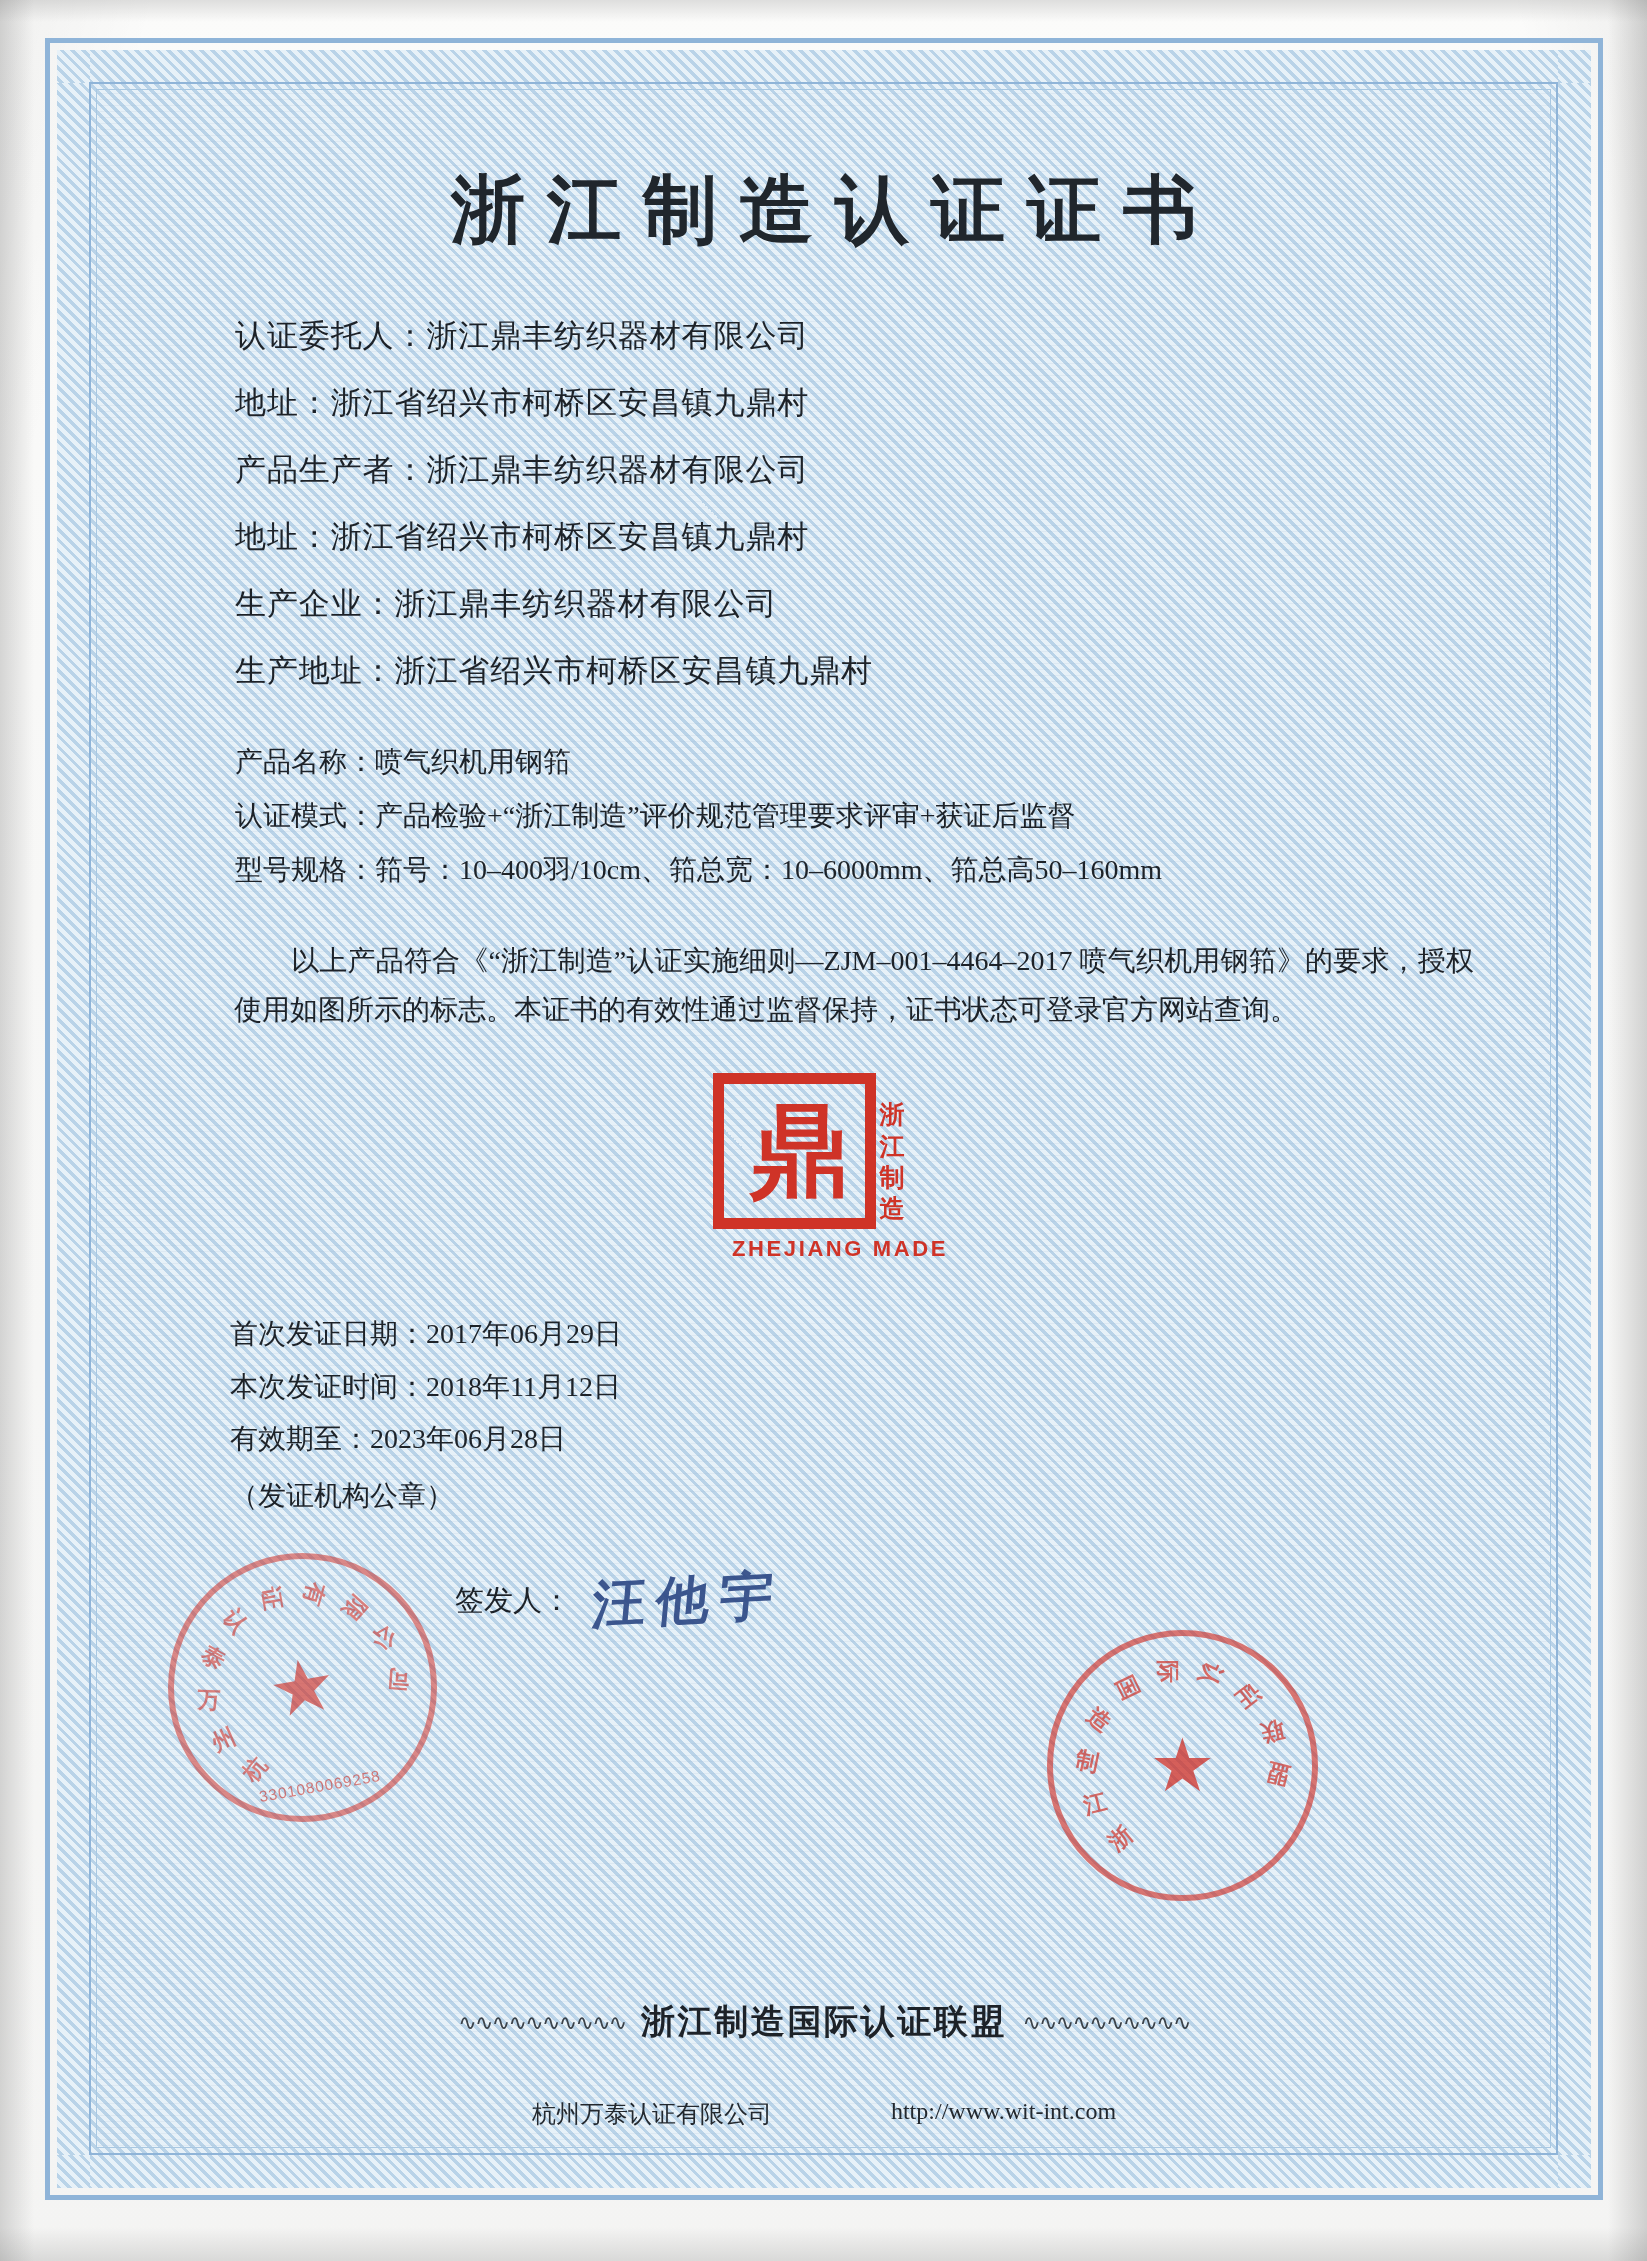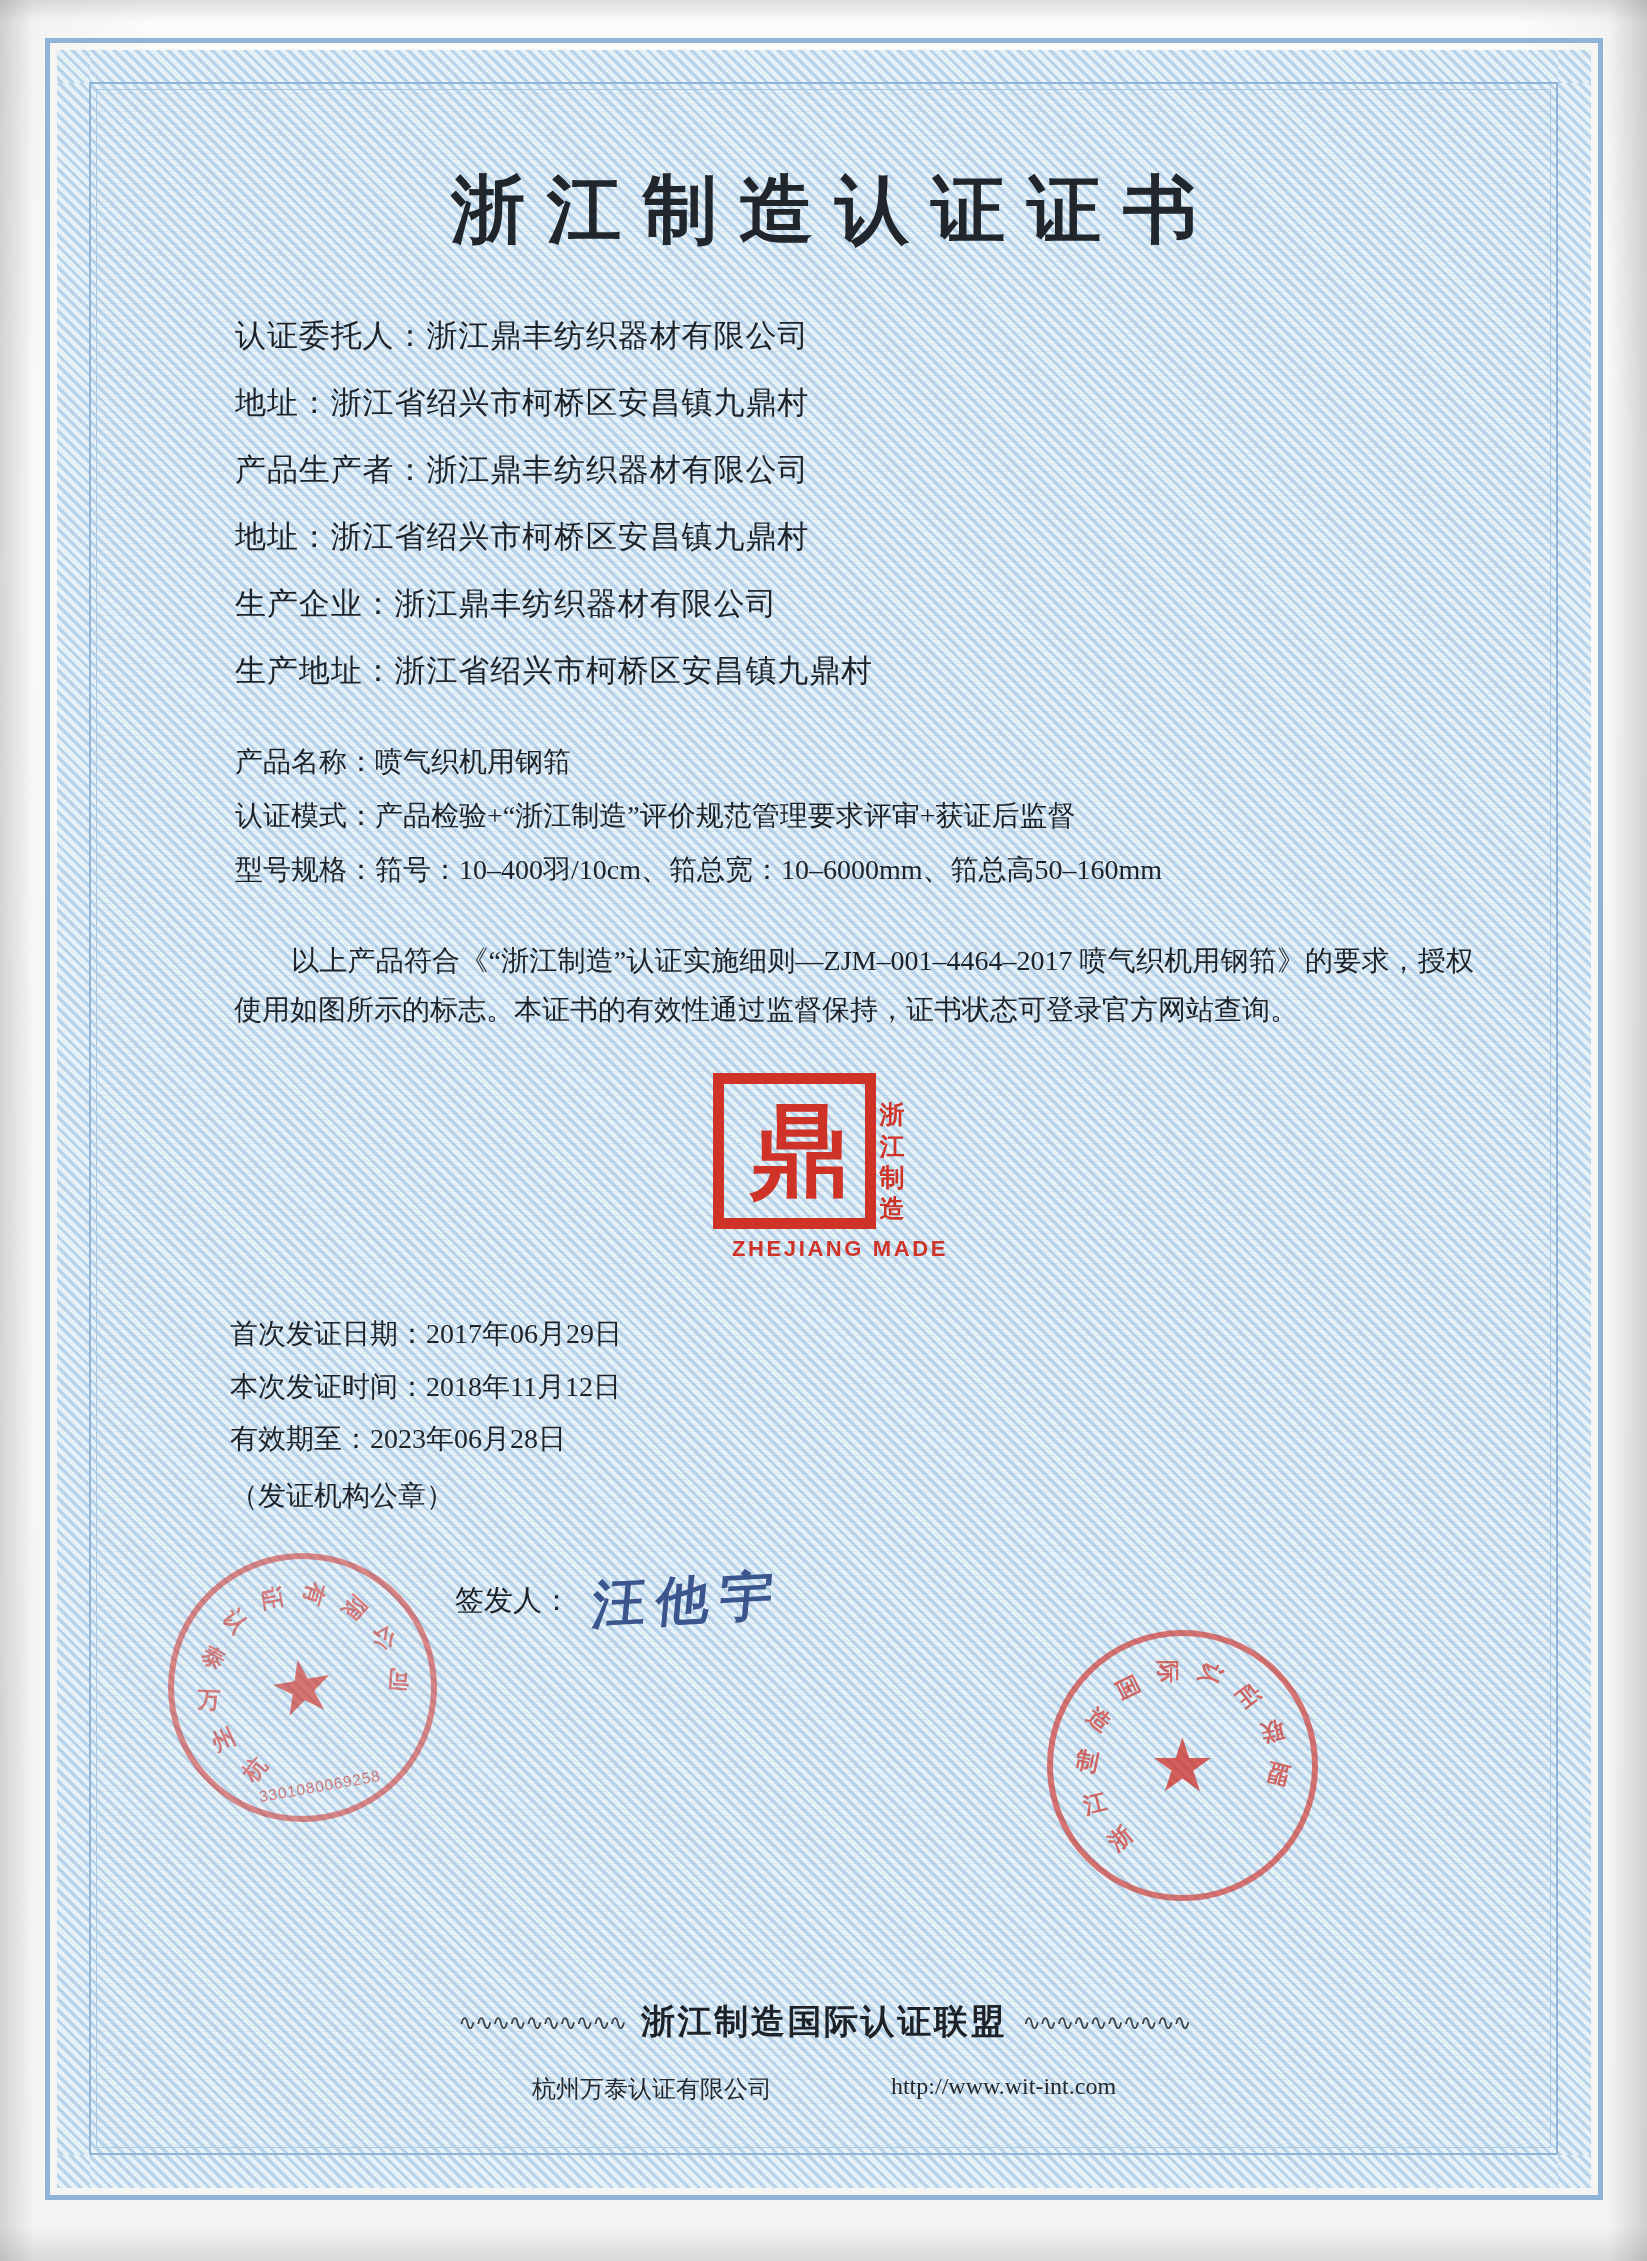--- a/index.html
+++ b/index.html
@@ -344,21 +344,21 @@
     white-space: nowrap;
   }
   .footer-org-name {
     font-size: 34px;
     font-weight: 600;
     color: #1d2228;
     letter-spacing: 2.6px;
     white-space: nowrap;
   }
   .footer-meta {
-    margin-top: 28px;
+    margin-top: 53px;
     display: flex;
     justify-content: center;
     gap: 119px;
     font-size: 24px;
     color: #23282e;
   }
   .footer-url { font-family: "Liberation Serif", serif; }
 </style>
 </head>
 <body>

